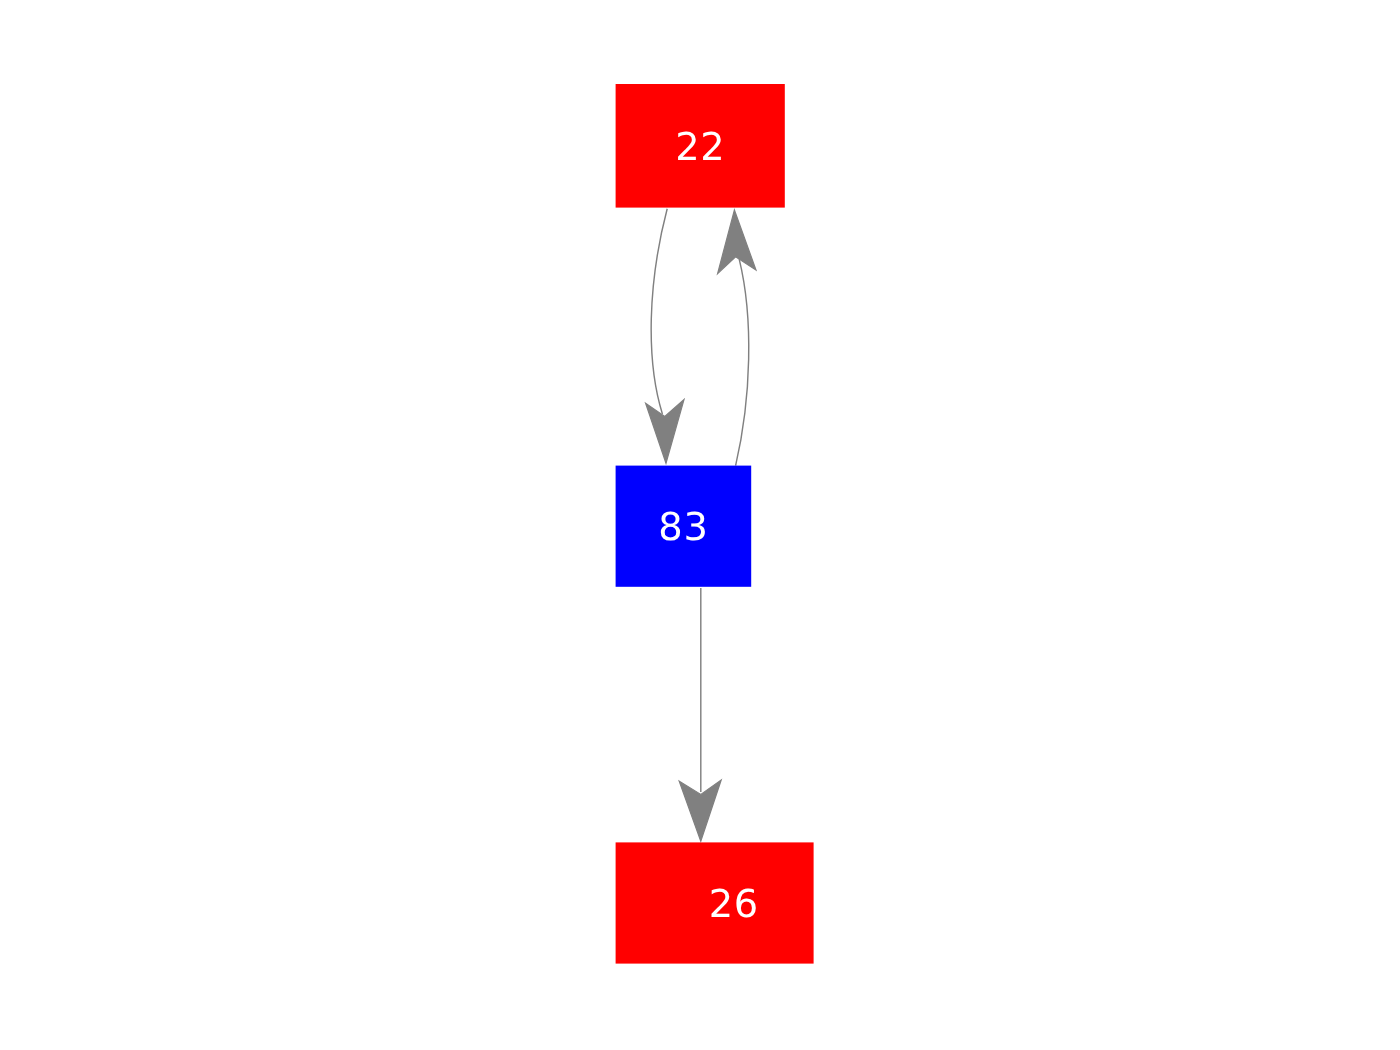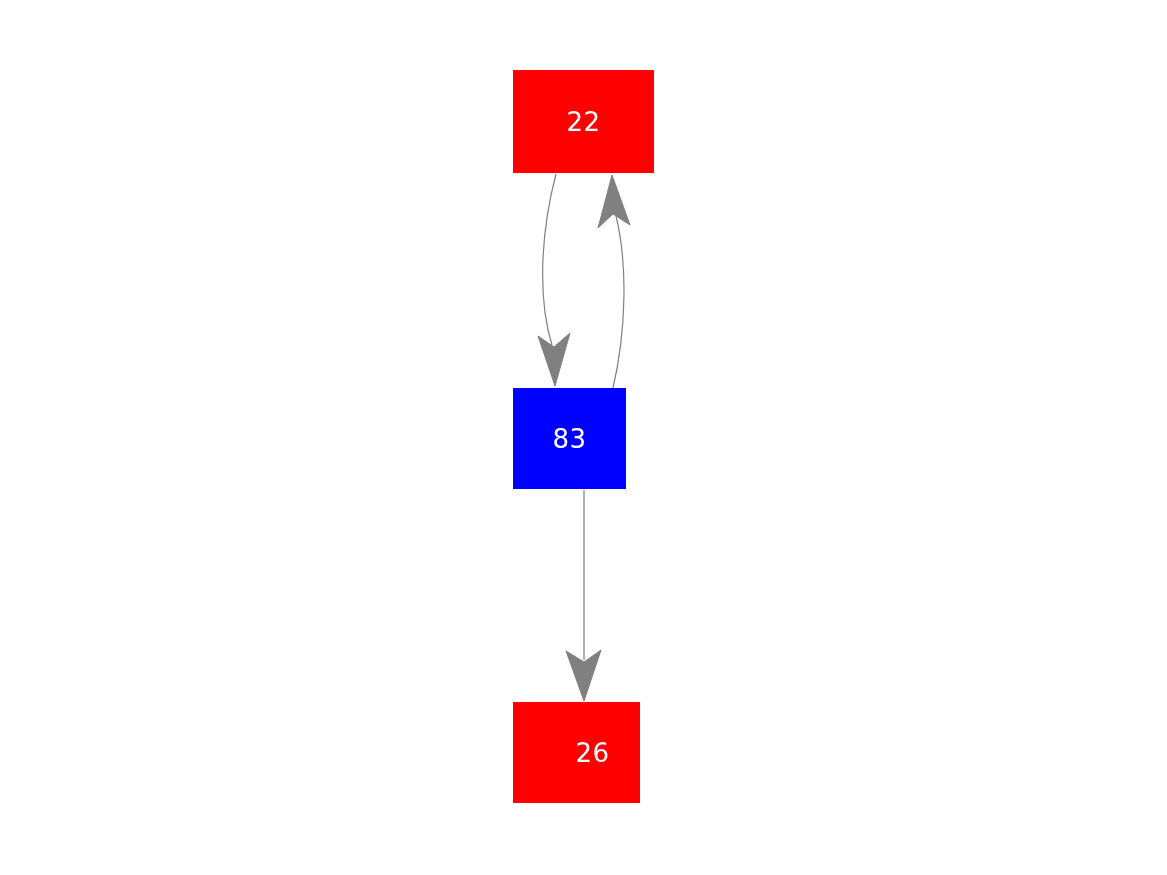--- a/index.html
+++ b/index.html
@@ -23,21 +23,21 @@
   }
   .node-rect {
     position: absolute;
     display: flex;
     align-items: center;
     justify-content: center;
     box-sizing: border-box;
   }
   .node-label {
     color: #ffffff;
-    font-size: 26px;
+    font-size: 32px;
     font-family: "DejaVu Sans", "Liberation Sans", sans-serif;
     line-height: 1;
     letter-spacing: 0.5px;
     user-select: none;
   }
   #node-22 {
     left: 513px;
     top: 70px;
     width: 141px;
     height: 103px;
@@ -46,21 +46,21 @@
   #node-83 {
     left: 513px;
     top: 388px;
     width: 113px;
     height: 101px;
     background: #0000ff;
   }
   #node-26 {
     left: 513px;
     top: 702px;
-    width: 127px;
+    width: 165px;
     height: 101px;
     background: #ff0000;
     padding-left: 32px;
   }
   .edge-layer {
     position: absolute;
     left: 0;
     top: 0;
     pointer-events: none;
   }

